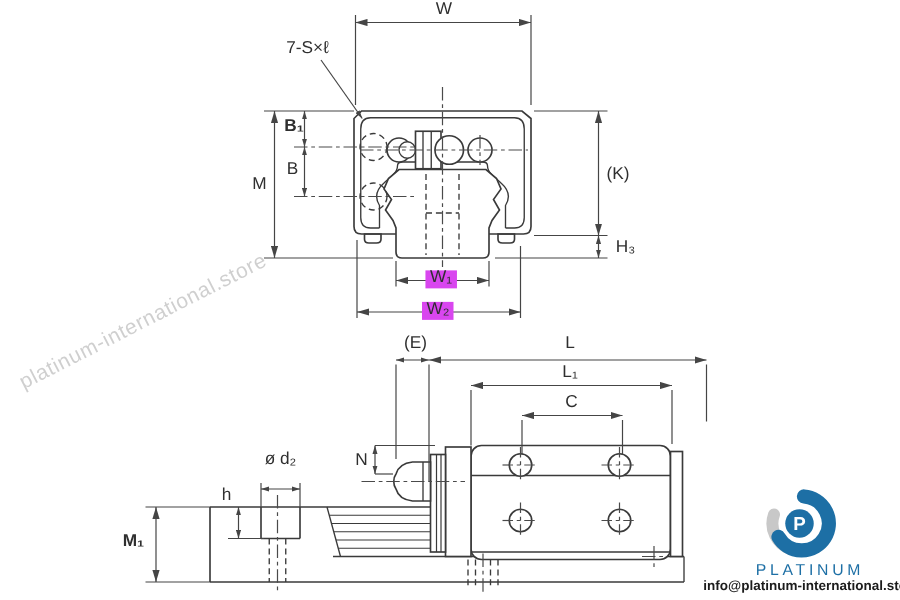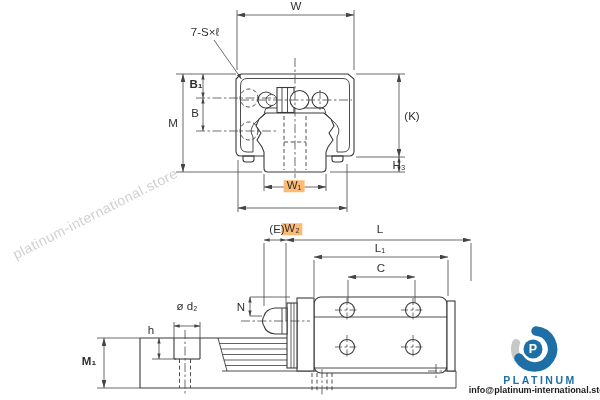--- a/index.html
+++ b/index.html
@@ -1,24 +1,24 @@
 <!DOCTYPE html>
 <html><head>
 <meta charset="utf-8">
 <style>
   html,body{margin:0;padding:0;background:#ffffff;width:600px;height:400px;overflow:hidden;
     font-family:"Liberation Sans", sans-serif;}
   #stage{position:relative;width:600px;height:400px;background:#fff;}
   #drawing{position:absolute;left:0;top:0;}
   .dim-label{position:absolute;transform:translate(-50%,-50%);font-size:11.5px;color:#2f2f2f;
     white-space:nowrap;line-height:1;}
-  .gap-bg{background:#fdba74;padding:0 3px;}
+  .gap-bg{background:#d946ef;padding:0 3px;}
   .watermark{position:absolute;left:10px;top:248px;transform:rotate(-27deg);transform-origin:0 0;
     font-size:14px;color:#8e8e8e;opacity:.42;letter-spacing:.5px;white-space:nowrap;}
-  .brand-text{position:absolute;transform:translate(-50%,-50%);font-size:10.5px;font-weight:bold;
+  .brand-text{position:absolute;transform:translate(-50%,-50%);font-size:10.5px;font-weight:normal;
     color:#1d6fa5;letter-spacing:2.5px;}
   .brand-email{position:absolute;transform:translate(-50%,-50%);font-size:9px;font-weight:bold;
     color:#1c1c1c;white-space:nowrap;}
 </style>
 </head>
 <body>
 
 <div id="stage">
 
 <svg id="drawing" width="600" height="400" viewBox="0 0 600 400">
@@ -215,23 +215,23 @@
     <text x="0" y="4.2" text-anchor="middle" font-size="12.5" font-weight="bold" fill="#ffffff" font-family="Liberation Sans, sans-serif" stroke="none">P</text>
   </g>
 </svg>
 
 <div class="dim-label" style="left:296px;top:7px;">W</div>
 <div class="dim-label" style="left:205px;top:33px;">7-S×ℓ</div>
 <div class="dim-label" style="left:196px;top:85px;font-weight:bold;">B₁</div>
 <div class="dim-label" style="left:195px;top:114px;">B</div>
 <div class="dim-label" style="left:173px;top:124px;">M</div>
 <div class="dim-label" style="left:412px;top:117px;">(K)</div>
-<div class="dim-label" style="left:399px;top:166px;">H₃</div>
+<div class="dim-label" style="left:417px;top:166px;">H₃</div>
 <div class="dim-label gap-bg" style="left:294px;top:186px;">W₁</div>
-<div class="dim-label gap-bg" style="left:292px;top:207px;margin-top:22px;">W₂</div>
+<div class="dim-label gap-bg" style="left:292px;top:207px;">W₂</div>
 
 <div class="dim-label" style="left:277px;top:230px;">(E)</div>
 <div class="dim-label" style="left:380px;top:230px;">L</div>
 <div class="dim-label" style="left:380px;top:249px;">L₁</div>
 <div class="dim-label" style="left:381px;top:269px;">C</div>
 <div class="dim-label" style="left:241px;top:308px;">N</div>
 <div class="dim-label" style="left:187px;top:307px;">ø d₂</div>
 <div class="dim-label" style="left:151px;top:331px;">h</div>
 <div class="dim-label" style="left:89px;top:362px;font-weight:bold;">M₁</div>
 

